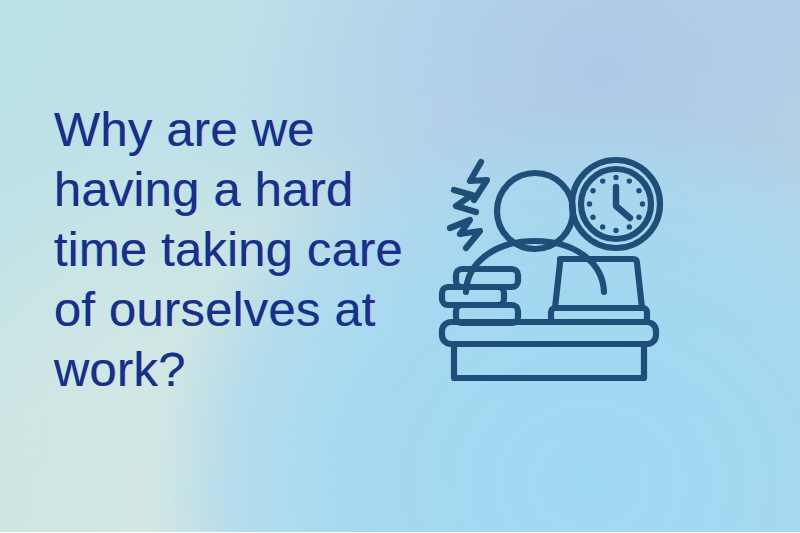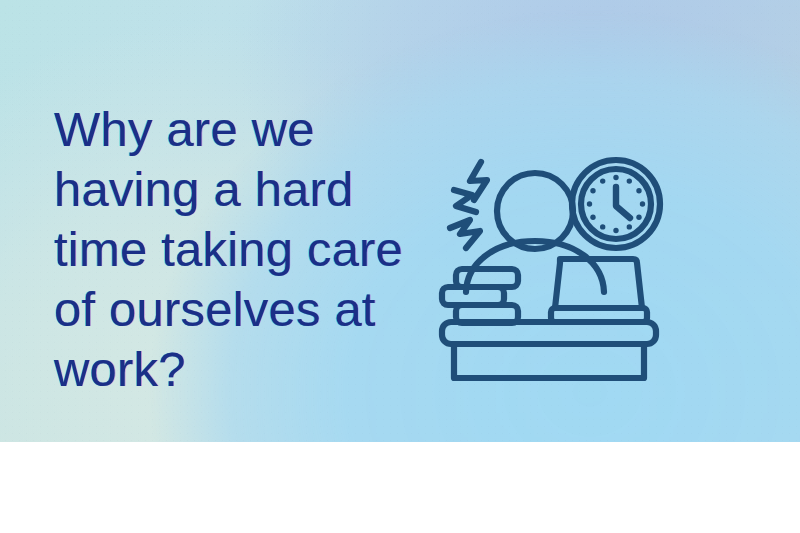--- a/index.html
+++ b/index.html
@@ -7,21 +7,21 @@
     padding: 0;
     background: #ffffff;
   }
   body {
     font-family: "Liberation Sans", sans-serif;
   }
 
   #slide {
     position: relative;
     width: 800px;
-    height: 442px;
+    height: 532px;
     overflow: hidden;
     background: #bfe2e8;
   }
 
   
   .bg-layer {
     position: absolute;
     inset: 0;
     pointer-events: none;
   }

